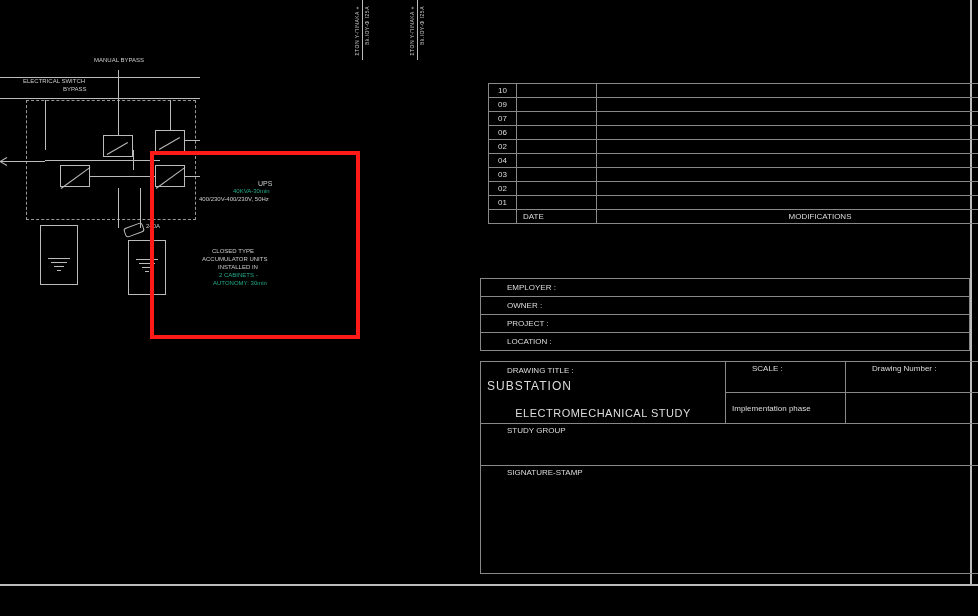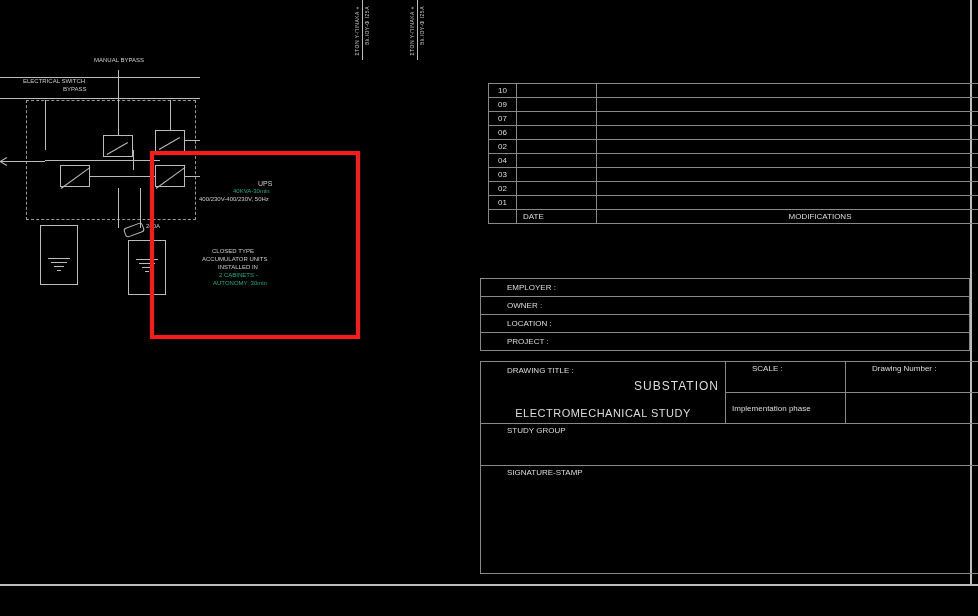--- a/index.html
+++ b/index.html
@@ -185,36 +185,36 @@
   <div class="tblock" style="left:480px;top:278px;width:490px;">
     <table>
       <tbody>
           <tr>
             <td colspan="3" style="height:18px;"><span class="section-label">EMPLOYER :</span></td>
           </tr>
       <tr>
             <td colspan="3" style="height:18px;"><span class="section-label">OWNER :</span></td>
           </tr>
       <tr>
+            <td colspan="3" style="height:18px;"><span class="section-label">PROJECT :</span></td>
+          </tr>
+      <tr>
             <td colspan="3" style="height:18px;"><span class="section-label">LOCATION :</span></td>
-          </tr>
-      <tr>
-            <td colspan="3" style="height:18px;"><span class="section-label">PROJECT :</span></td>
           </tr>
     </tbody>
       </table>
   </div>
 
   <div class="tblock" style="left:480px;top:361px;width:578px;">
     <table>
       <tbody>
           <tr>
         <td rowspan="2" style="width:245px;vertical-align:top;padding:4px 6px;">
           <div class="section-label">DRAWING TITLE :</div>
-          <div style="font-size:12px;text-align:right;margin-top:4px;letter-spacing:1px;">SUBSTATION</div>
+          <div style="font-size:12px;text-align:left;margin-top:4px;letter-spacing:1px;">SUBSTATION</div>
           <div style="font-size:11px;text-align:center;margin-top:14px;letter-spacing:0.5px;">ELECTROMECHANICAL STUDY</div>
         </td>
         <td style="width:120px;height:28px;vertical-align:top;">
           <span class="section-label">SCALE :</span>
         </td>
         <td style="vertical-align:top;">
           <span class="section-label">Drawing Number :</span>
         </td>
       </tr>
       <tr>

